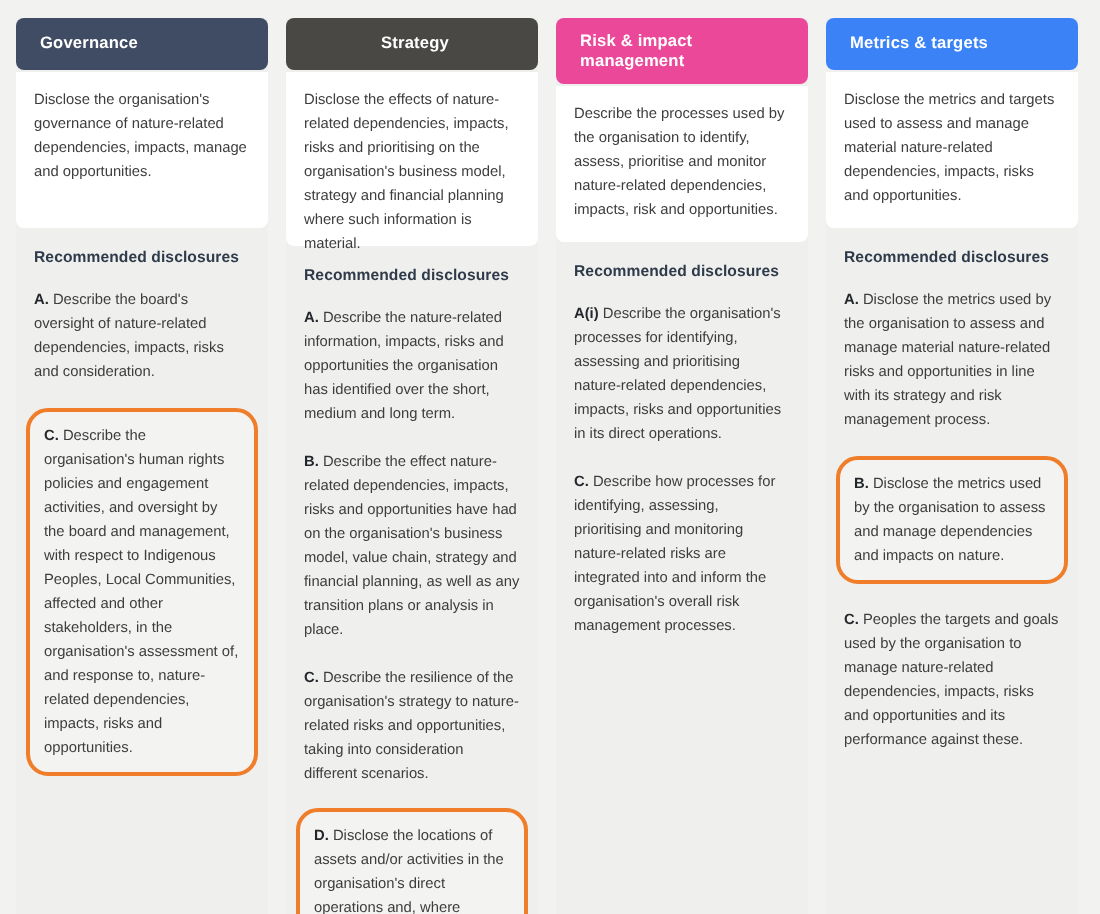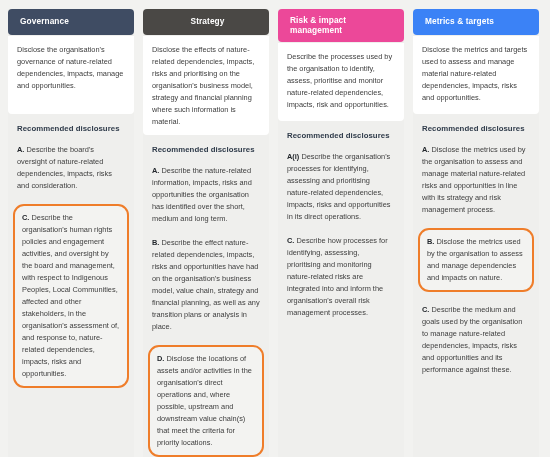--- a/index.html
+++ b/index.html
@@ -107,20 +107,21 @@
     </div>
     <div class="column">
       <div class="col-header" style="background: rgb(74, 72, 69); justify-content: center;">
         <span>Strategy</span>
       </div>
       <div class="col-desc">Disclose the effects of nature-related dependencies, impacts, risks and prioritising on the organisation's business model, strategy and financial planning where such information is material.</div>
       <div class="col-body">
         <div class="rec-title">Recommended disclosures</div>
         <div class="disc"><span class="lbl">A.</span> <span>Describe the nature-related information, impacts, risks and opportunities the organisation has identified over the short, medium and long term.</span></div>
         <div class="disc"><span class="lbl">B.</span> <span>Describe the effect nature-related dependencies, impacts, risks and opportunities have had on the organisation's business model, value chain, strategy and financial planning, as well as any transition plans or analysis in place.</span></div>
+        <div class="disc"><span class="lbl">C.</span> <span>Describe the resilience of the organisation's strategy to nature-related risks and opportunities, taking into consideration different scenarios.</span></div>
         <div class="disc highlight"><span class="lbl">D.</span> <span>Disclose the locations of assets and/or activities in the organisation's direct operations and, where possible, upstream and downstream value chain(s) that meet the criteria for priority locations.</span></div>
         <div class="spacer-flex"></div>
       </div>
     </div>
     <div class="column">
       <div class="col-header" style="background: #ec4899;">
         <span>Risk &amp; impact management</span>
       </div>
       <div class="col-desc">Describe the processes used by the organisation to identify, assess, prioritise and monitor nature-related dependencies, impacts, risk and opportunities.</div>
       <div class="col-body">
@@ -132,17 +133,17 @@
     </div>
     <div class="column">
       <div class="col-header" style="background: #3b82f6;">
         <span>Metrics &amp; targets</span>
       </div>
       <div class="col-desc">Disclose the metrics and targets used to assess and manage material nature-related dependencies, impacts, risks and opportunities.</div>
       <div class="col-body">
         <div class="rec-title">Recommended disclosures</div>
         <div class="disc"><span class="lbl">A.</span> <span>Disclose the metrics used by the organisation to assess and manage material nature-related risks and opportunities in line with its strategy and risk management process.</span></div>
         <div class="disc highlight"><span class="lbl">B.</span> <span>Disclose the metrics used by the organisation to assess and manage dependencies and impacts on nature.</span></div>
-        <div class="disc"><span class="lbl">C.</span> <span>Describe the medium and goals used by the organisation to manage nature-related dependencies, impacts, risks and opportunities and its performance against these.</span></div>
+        <div class="disc"><span class="lbl">C.</span> <span>Peoples the targets and goals used by the organisation to manage nature-related dependencies, impacts, risks and opportunities and its performance against these.</span></div>
         <div class="spacer-flex"></div>
       </div>
     </div>
   </div>
 
 </body></html>

